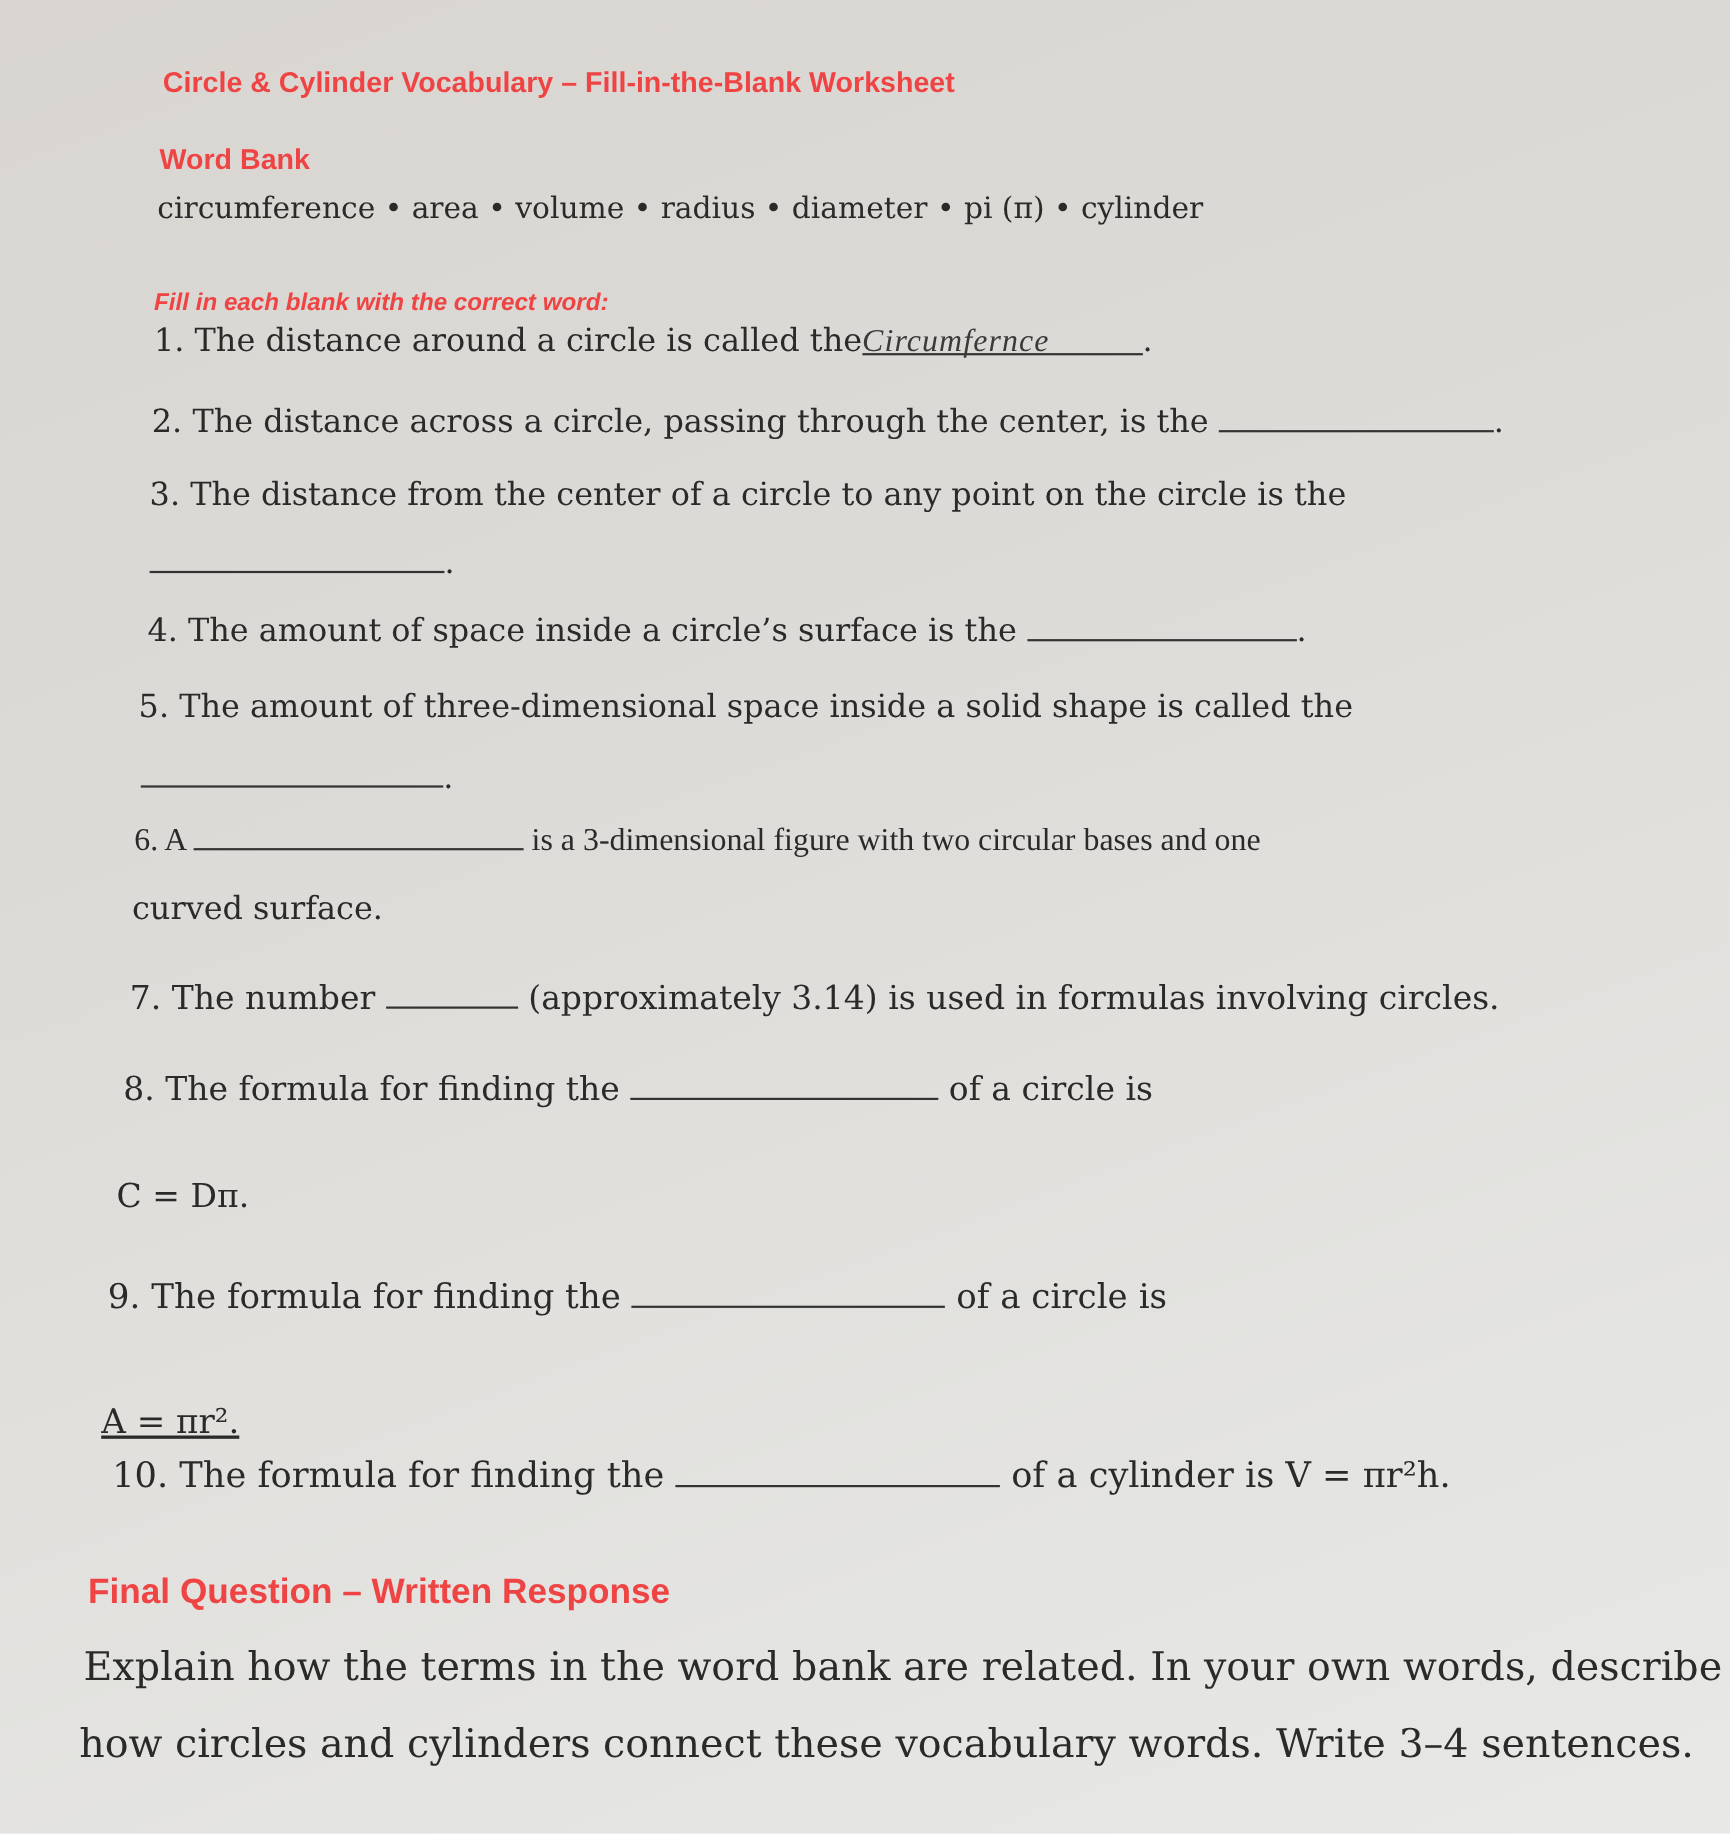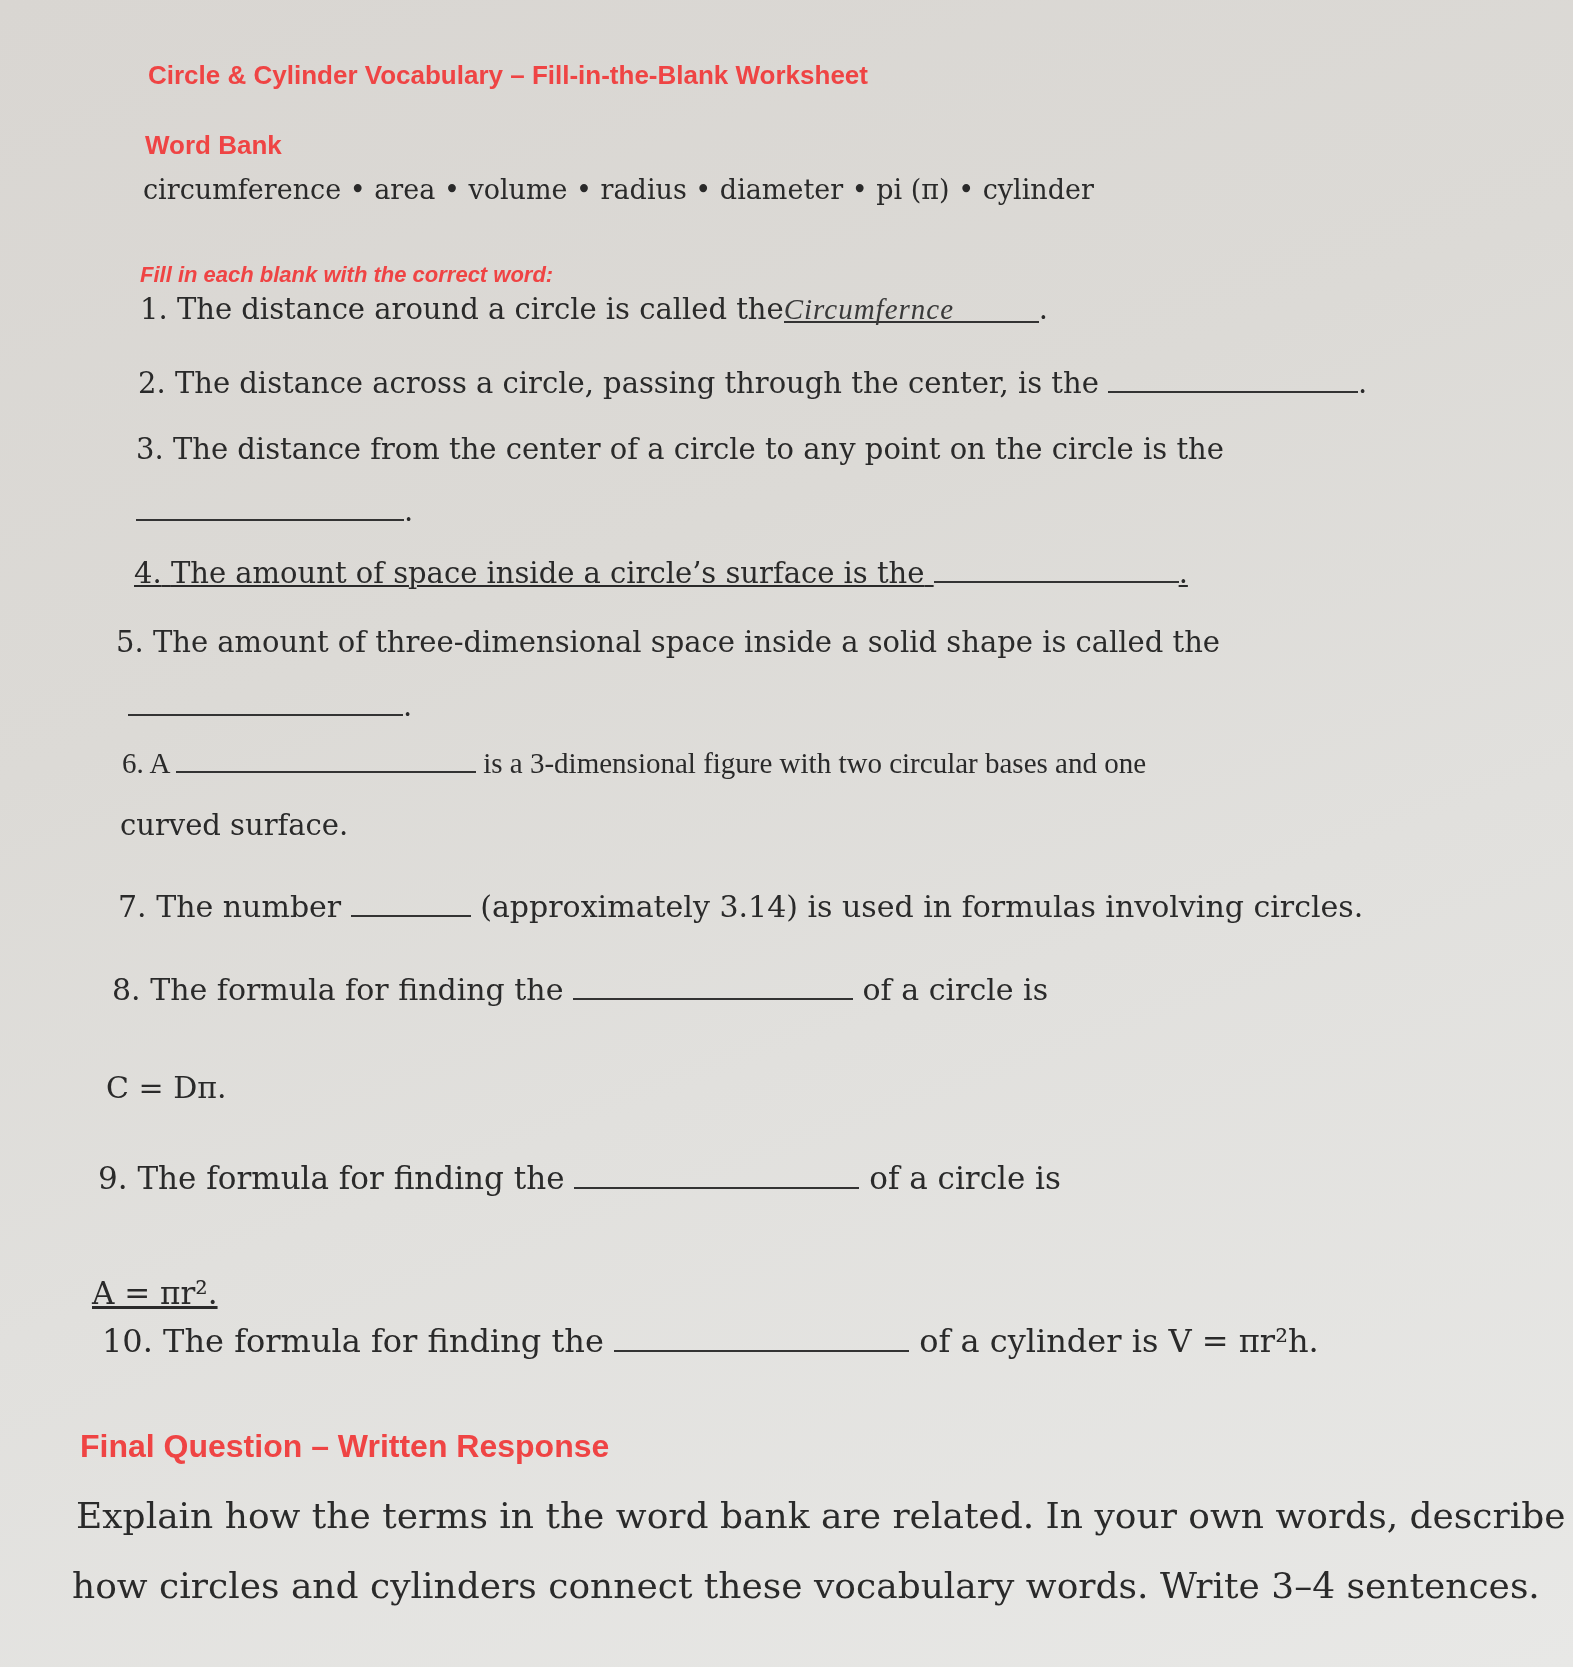--- a/index.html
+++ b/index.html
@@ -28,25 +28,25 @@
     <span>2.</span> <span>The distance across a circle, passing through the center, is the</span> <span class="blank" style="width:250px;"></span><span>.</span>
   </div>
 
   <div class="abs" style="left:136px;top:432px;font-size:29px;">
     <span>3.</span> <span>The distance from the center of a circle to any point on the circle is the</span>
   </div>
   <div class="abs" style="left:136px;top:490px;font-size:29px;">
     <span class="blank" style="width:268px;"></span><span>.</span>
   </div>
 
-  <div class="abs" style="left:134px;top:552px;font-size:29px;text-decoration:underline;">
+  <div class="abs" style="left:134px;top:552px;font-size:29px;">
     <span>4.</span> <span>The amount of space inside a circle’s surface is the</span> <span class="blank" style="width:245px;"></span><span>.</span>
   </div>
 
-  <div class="abs" style="left:116px;top:625px;font-size:29px;">
+  <div class="abs" style="left:126px;top:625px;font-size:29px;">
     <span>5.</span> <span>The amount of three-dimensional space inside a solid shape is called the</span>
   </div>
   <div class="abs" style="left:128px;top:685px;font-size:29px;">
     <span class="blank" style="width:275px;"></span><span>.</span>
   </div>
 
   <div class="abs" style="left:122px;top:742px;font-size:29px;font-family:Liberation Serif, serif;">
     <span>6.</span> <span>A</span> <span class="blank" style="width:300px;"></span> <span>is a 3-dimensional figure with two circular bases and one</span>
   </div>
   <div class="abs" style="left:120px;top:808px;font-size:29px;">curved surface.</div>

